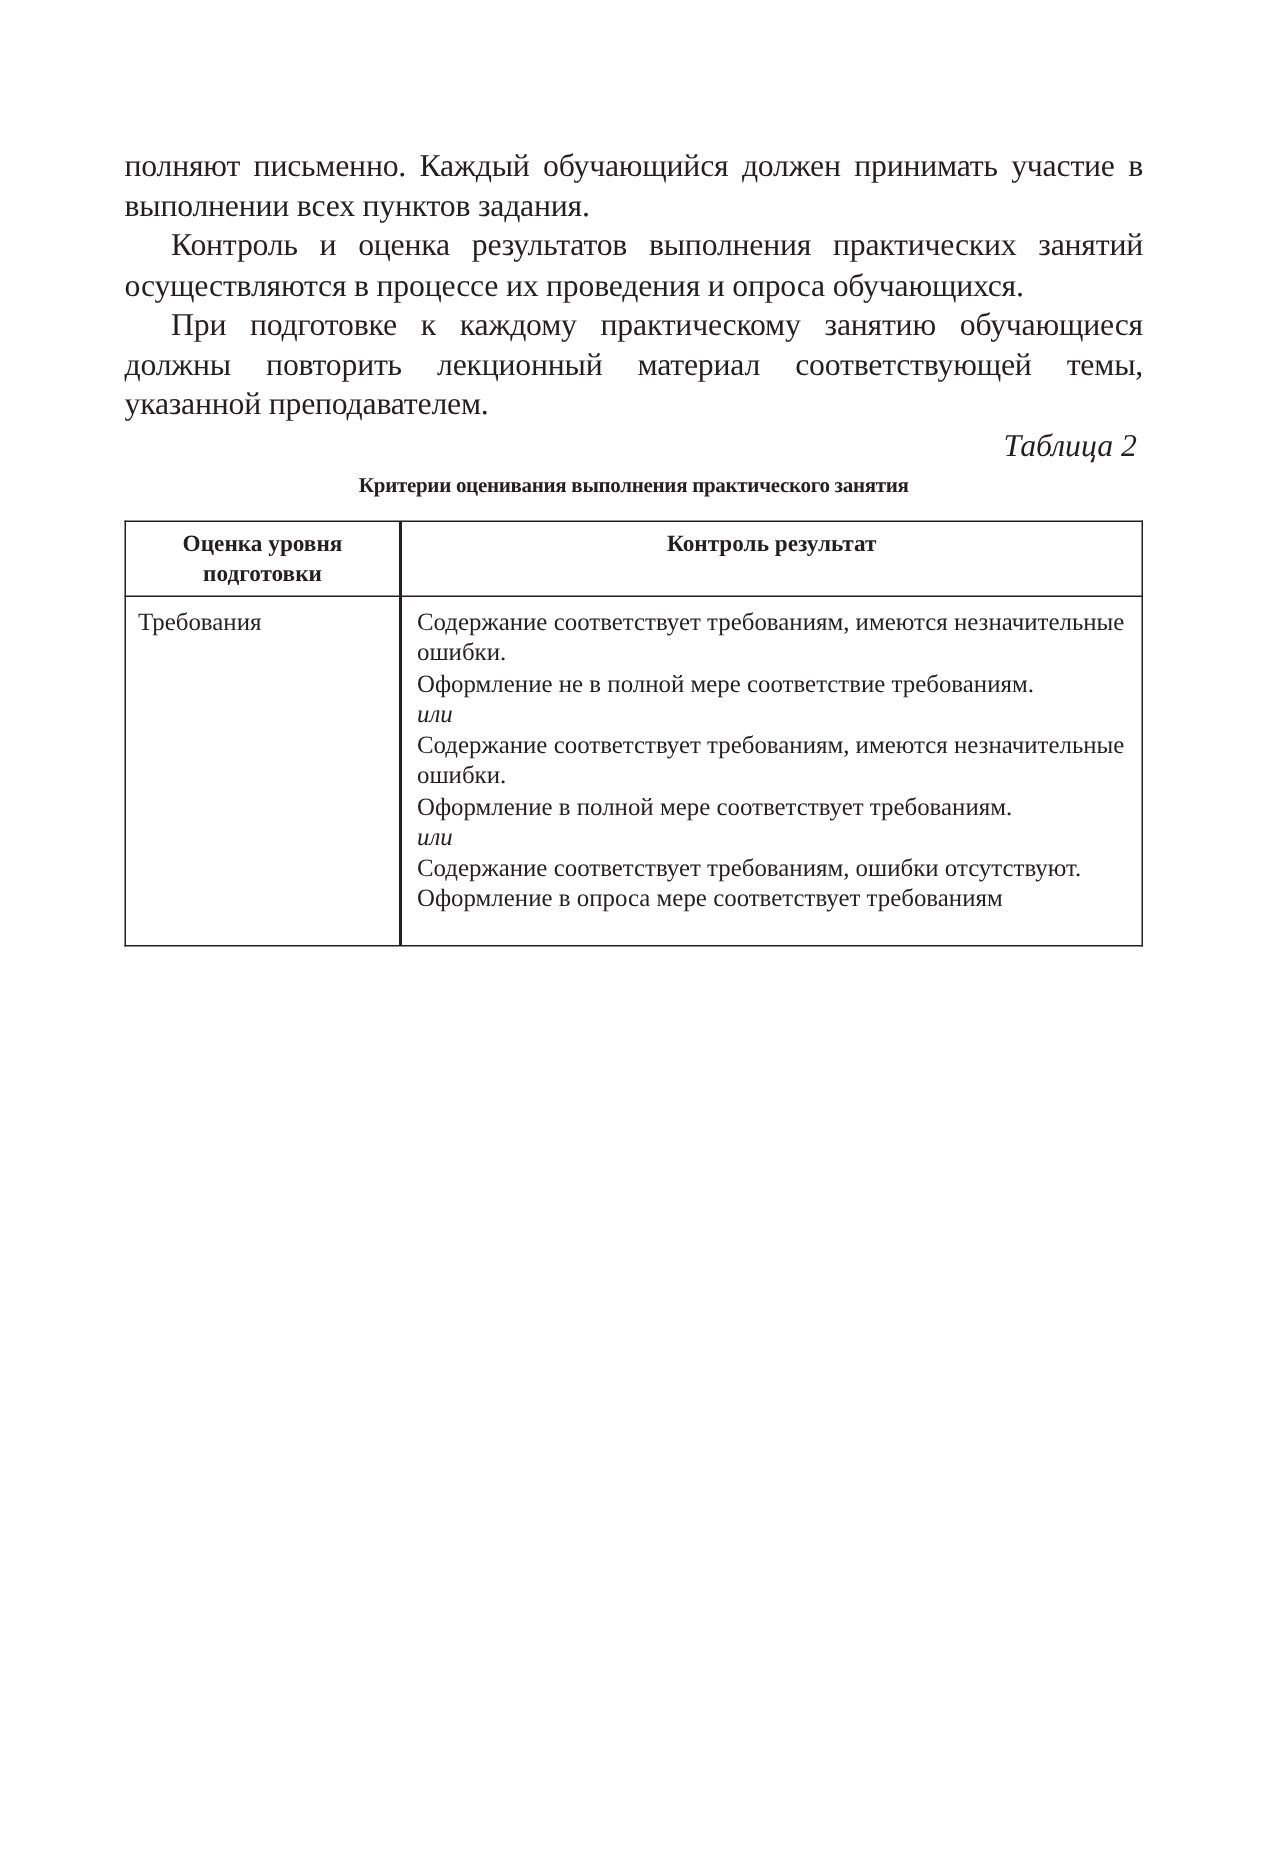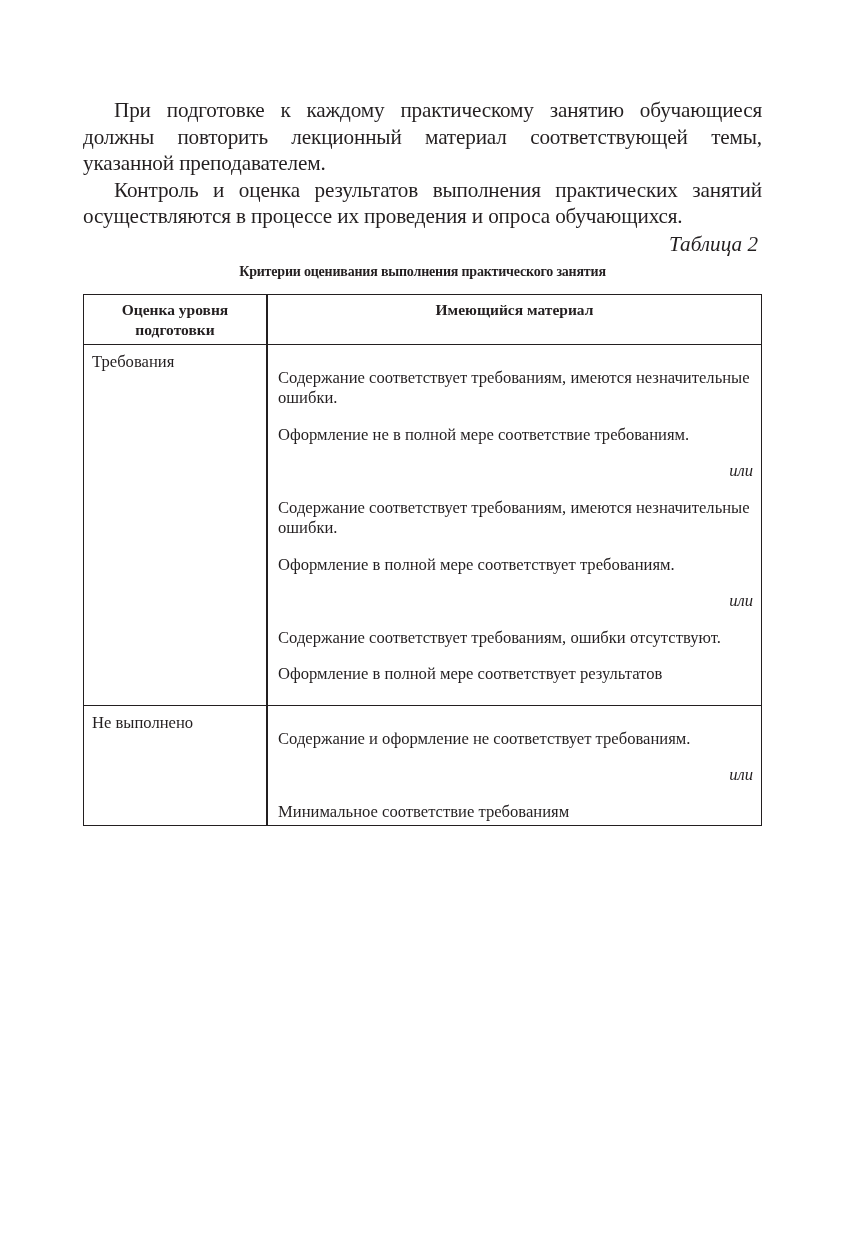--- a/index.html
+++ b/index.html
@@ -83,63 +83,56 @@
     }
     table.criteria td.col1 {
       padding: 7px 0 0 8px;
     }
     table.criteria td.col2 {
       padding: 7px 8px 20px 10px;
     }
     table.criteria tr.last td.col2 {
       padding-bottom: 3px;
     }
-    .line { display: block; margin-top: 16px; }
-    .line.or { font-style: italic; text-align: right; }
+    .line { display: block; }
+    .line.or { font-style: italic; }
   </style>
 </head>
 <body>
 
 <div class="page">
 
+  <p class="para noindent">полняют письменно. Каждый обучающийся должен принимать участие в выполнении всех пунктов задания.</p>
+  <p class="para indent">Контроль и оценка результатов выполнения практических занятий осуществляются в процессе их проведения и опроса обучающихся.</p>
   <p class="para indent">При подготовке к каждому практическому занятию обучающиеся должны повторить лекционный материал соответствующей темы, указанной преподавателем.</p>
-  <p class="para indent">Контроль и оценка результатов выполнения практических занятий осуществляются в процессе их проведения и опроса обучающихся.</p>
 
   <p class="table-label">Таблица 2</p>
   <p class="table-title">Критерии оценивания выполнения практического занятия</p>
 
   <table class="criteria">
     <thead>
       <tr>
         <th class="col1">
           <span class="hdr">Оценка уровня подготовки</span>
         </th>
         <th class="col2">
-          <span class="hdr">Имеющийся материал</span>
+          <span class="hdr">Контроль результат</span>
         </th>
       </tr>
     </thead>
     <tbody>
       <tr>
         <td class="col1">Требования</td>
         <td class="col2">
           <span class="line">Содержание соответствует требованиям, имеются незначительные ошибки.</span>
           <span class="line">Оформление не в полной мере соответствие требованиям.</span>
           <span class="line or">или</span>
           <span class="line">Содержание соответствует требованиям, имеются незначительные ошибки.</span>
           <span class="line">Оформление в полной мере соответствует требованиям.</span>
           <span class="line or">или</span>
           <span class="line">Содержание соответствует требованиям, ошибки отсутствуют.</span>
-          <span class="line">Оформление в полной мере соответствует результатов</span>
-        </td>
-      </tr>
-      <tr class="last">
-        <td class="col1">Не выполнено</td>
-        <td class="col2">
-          <span class="line">Содержание и оформление не соответствует требованиям.</span>
-          <span class="line or">или</span>
-          <span class="line">Минимальное соответствие требованиям</span>
+          <span class="line">Оформление в опроса мере соответствует требованиям</span>
         </td>
       </tr>
     </tbody>
   </table>
 
 </div>
 
 </body></html>

